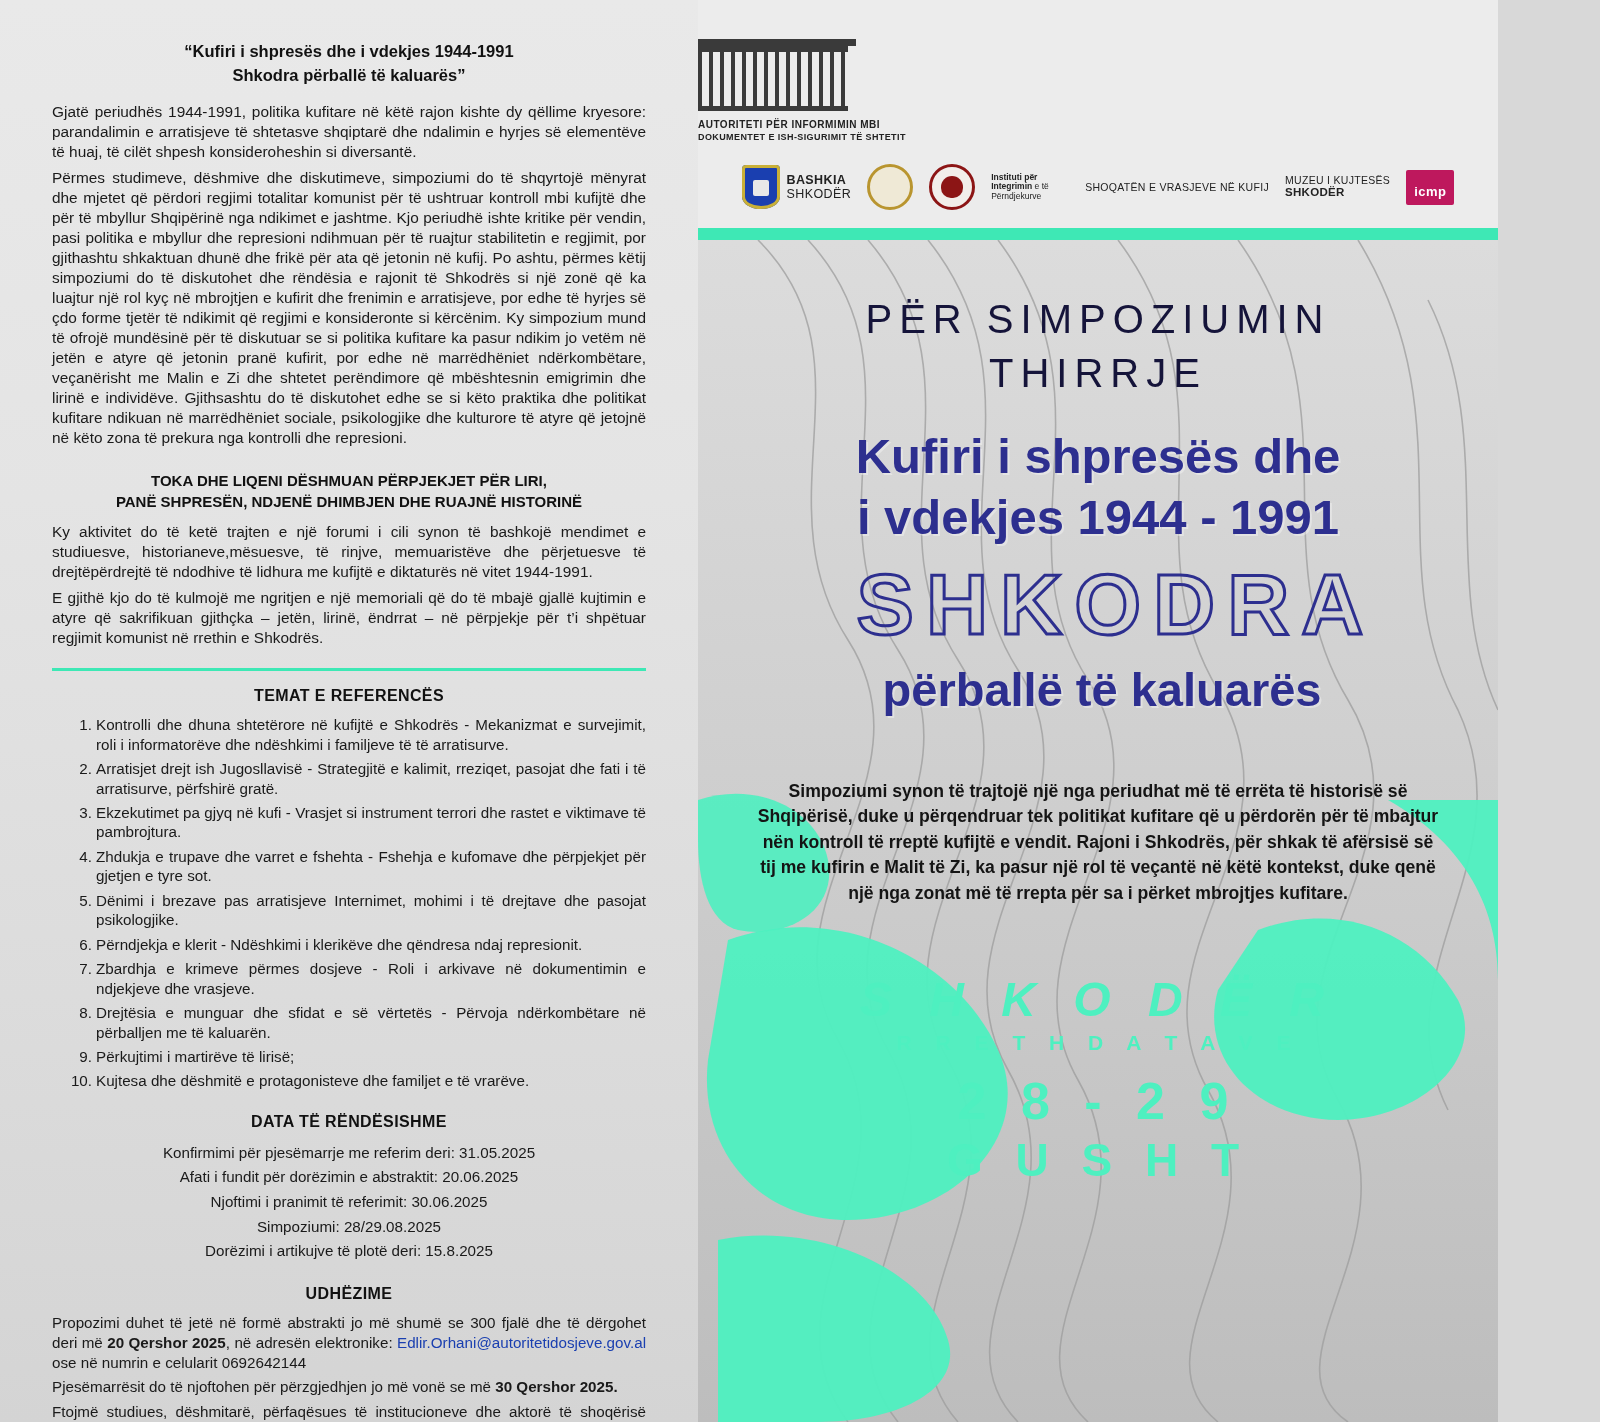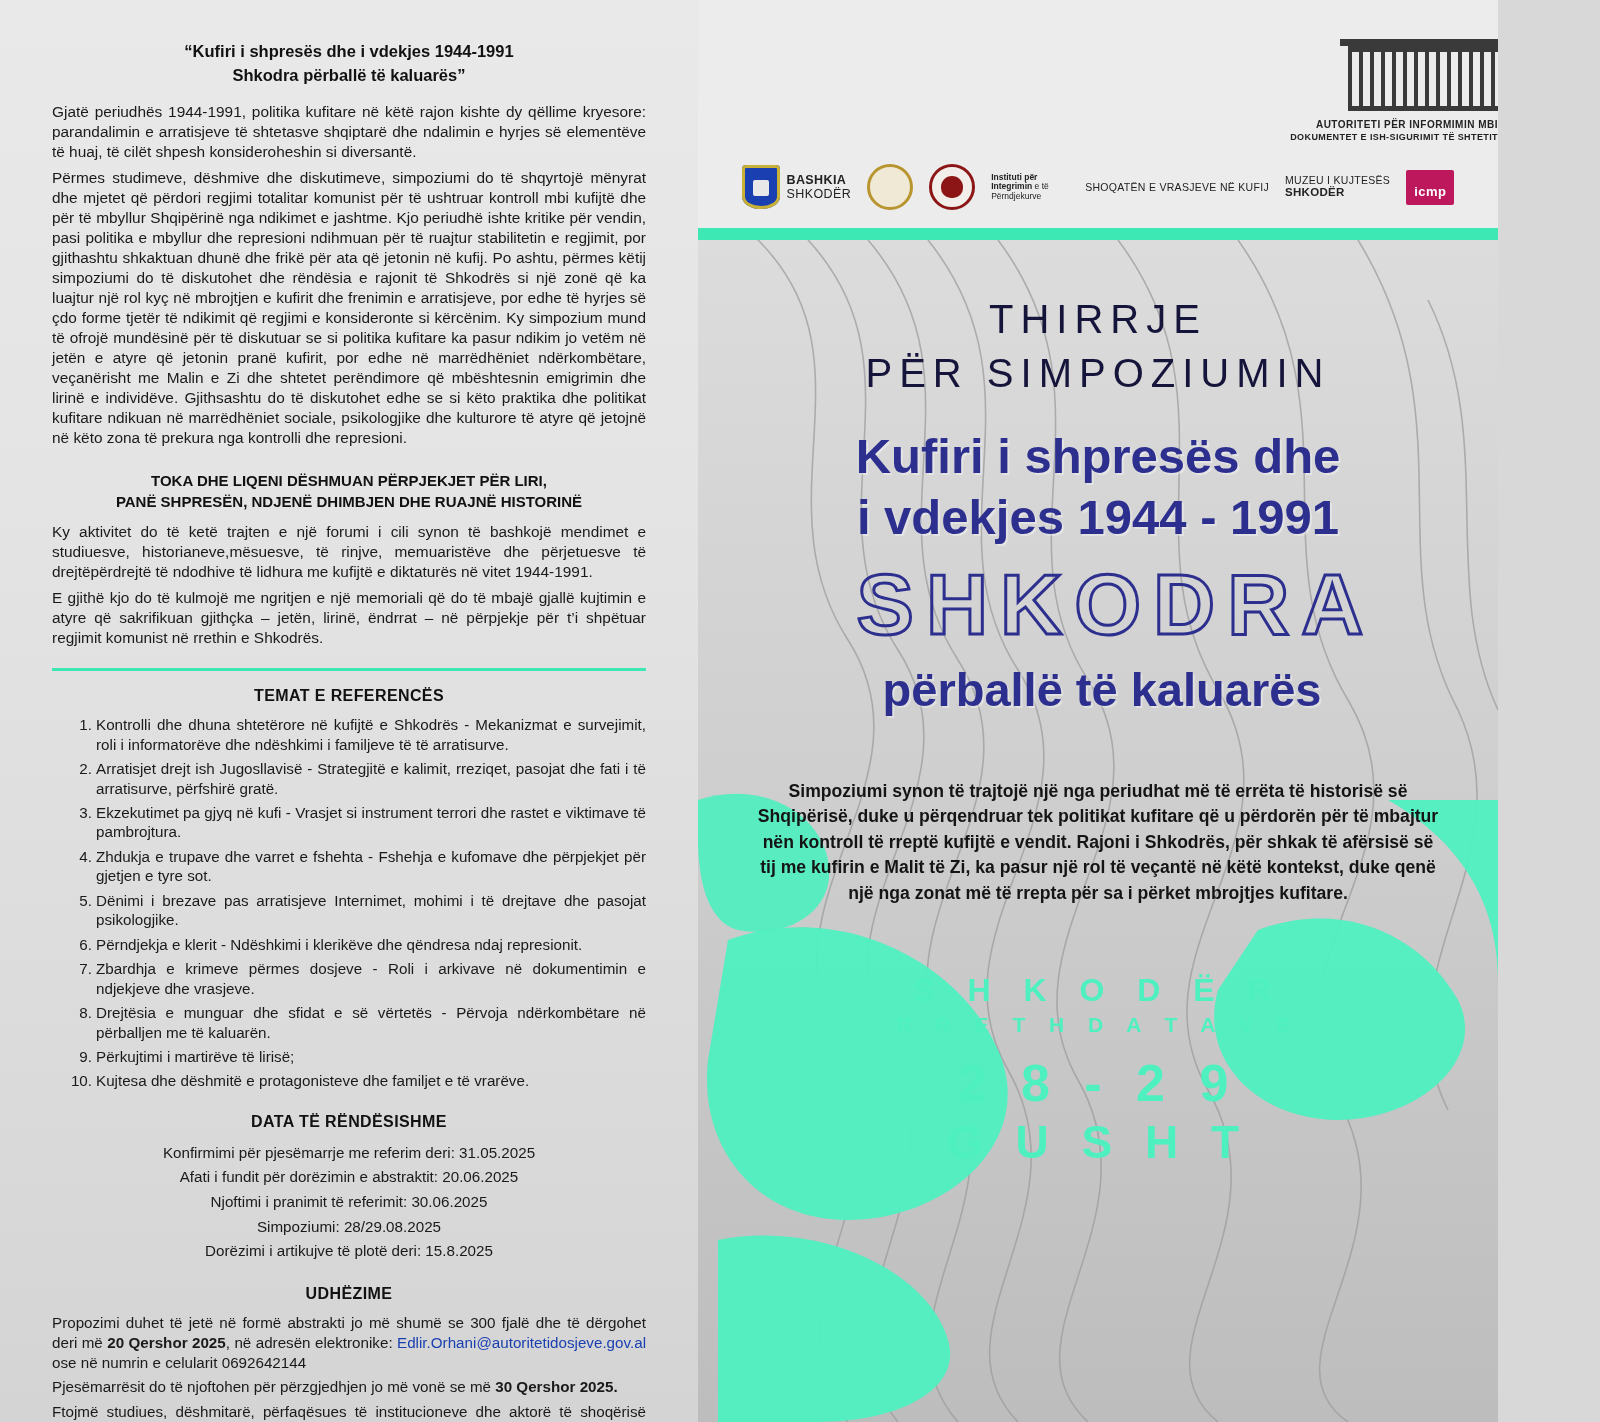--- a/index.html
+++ b/index.html
@@ -52,21 +52,21 @@
   
   .right{
     position:relative;width:800px;height:1422px;overflow:hidden;
     background:#d4d4d4;
   }
   .right-head{
     position:relative;height:228px;background:#ececec;
     padding:14px 0 0 0;box-sizing:border-box;
   }
   .logo-main{
-    display:flex;flex-direction:column;align-items:flex-end;justify-content:flex-start;
+    display:flex;flex-direction:column;align-items:flex-start;justify-content:flex-start;
     margin-top:32px;
   }
   .logo-main .bldg{
     width:150px;height:54px;
     background:
       repeating-linear-gradient(90deg,#3a3a3a 0 4px,transparent 4px 11px);
     border-top:6px solid #3a3a3a;border-bottom:5px solid #3a3a3a;
     position:relative;
   }
   .logo-main .bldg:before{
@@ -126,21 +126,21 @@
     text-shadow:2px 2px 0 rgba(255,255,255,.35);
     margin-left:8px;
   }
   .abstract{
     position:relative;margin:62px 56px 0 56px;text-align:center;
     font-size:17.6px;font-weight:bold;color:#141414;line-height:1.45;
   }
   .foot{
     position:relative;text-align:center;margin-top:66px;color:#4ef0c0;font-weight:bold;
   }
-  .foot .l1{font-size:32px;letter-spacing:12px;}
+  .foot .l1{font-size:48px;letter-spacing:12px;font-style:italic;}
   .foot .l2{font-size:21px;letter-spacing:9px;margin-top:4px;}
   .foot .l3{font-size:52px;letter-spacing:10px;margin-top:16px;}
   .foot .l4{font-size:46px;letter-spacing:10px;margin-top:2px;}
 </style>
 </head>
 <body>
 
 <div class="page">
 
   <div class="left">
@@ -256,22 +256,22 @@
         <g fill="#4ef0c0">
           <path d="M690,560 C760,600 800,660 800,740 L800,560 Z" opacity=".95"></path>
           <path d="M560,690 C640,660 720,690 760,760 C790,820 720,880 640,880 C560,880 500,820 520,750 Z" opacity=".95"></path>
           <path d="M30,700 C140,660 260,720 300,810 C340,900 250,980 150,980 C60,980 0,910 10,820 Z" opacity=".95"></path>
           <path d="M20,1000 C120,980 230,1030 250,1100 C265,1150 200,1182 120,1182 L20,1182 Z" opacity=".95"></path>
           <path d="M0,560 C60,540 120,570 130,620 C140,670 90,700 40,690 C10,683 0,640 0,600 Z" opacity=".9"></path>
         </g>
       </svg>
 
       <div class="call">
+        <div>PËR SIMPOZIUMIN</div>
         <div>THIRRJE</div>
-        <div>PËR SIMPOZIUMIN</div>
       </div>
 
       <div class="bigtitle">
         <div>Kufiri i shpresës dhe</div>
         <div>i vdekjes 1944 - 1991</div>
       </div>
 
       <div class="shkodra">SHKODRA</div>
       <div class="perballe">përballë të kaluarës</div>
 

